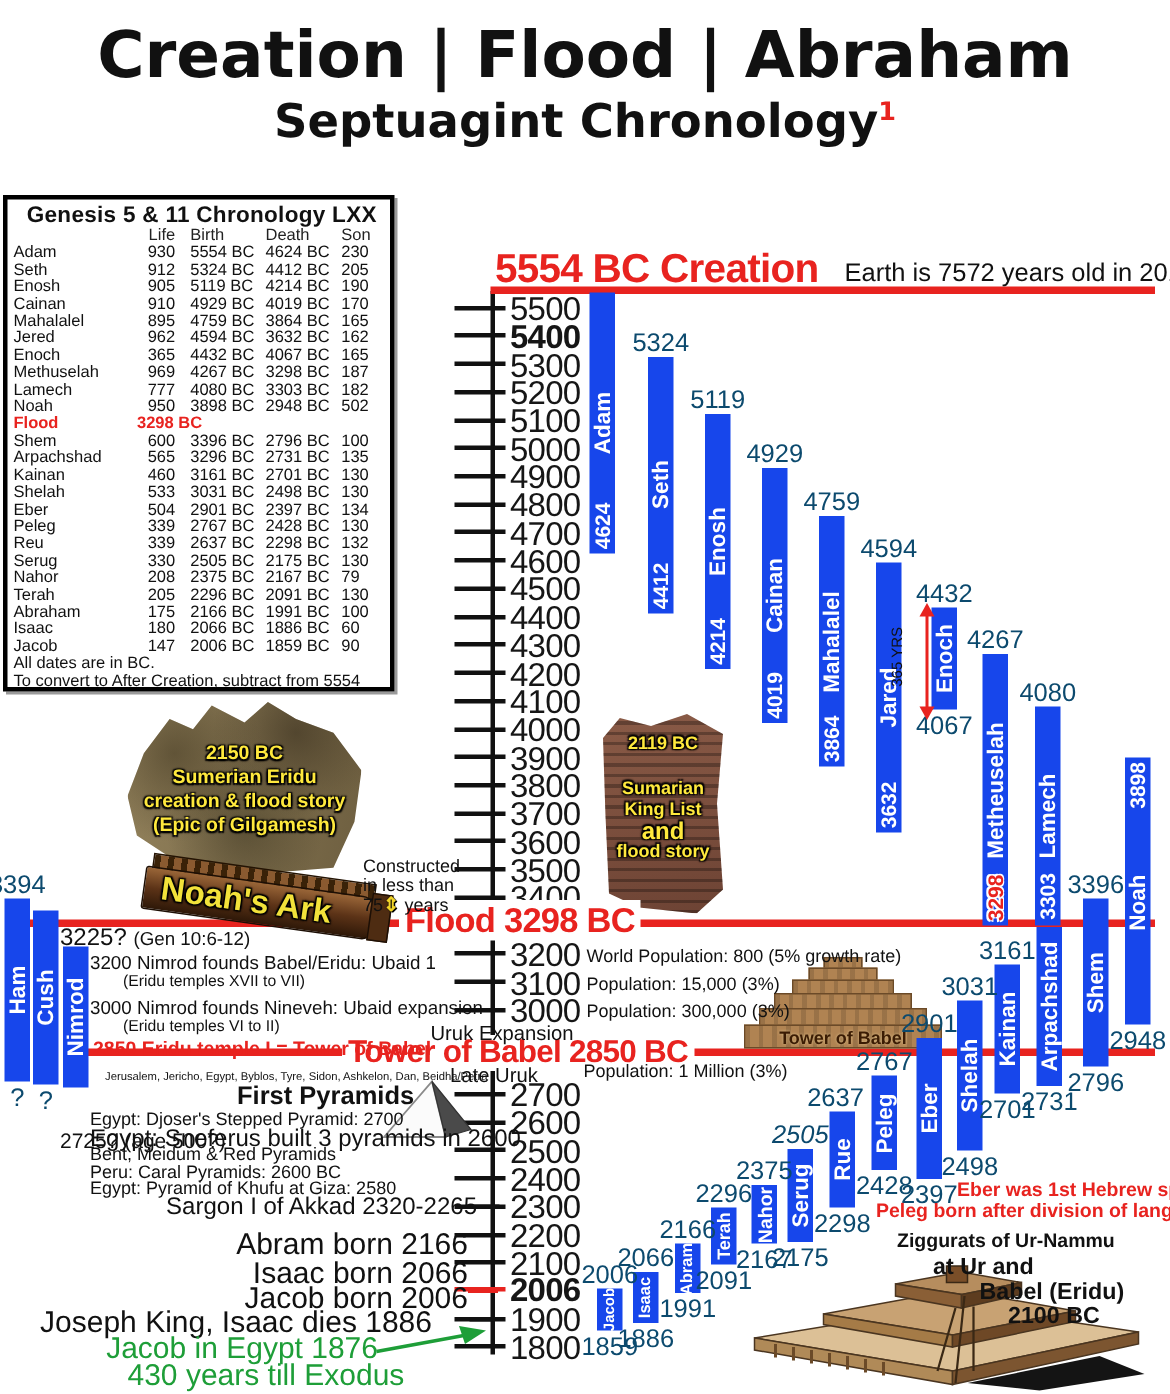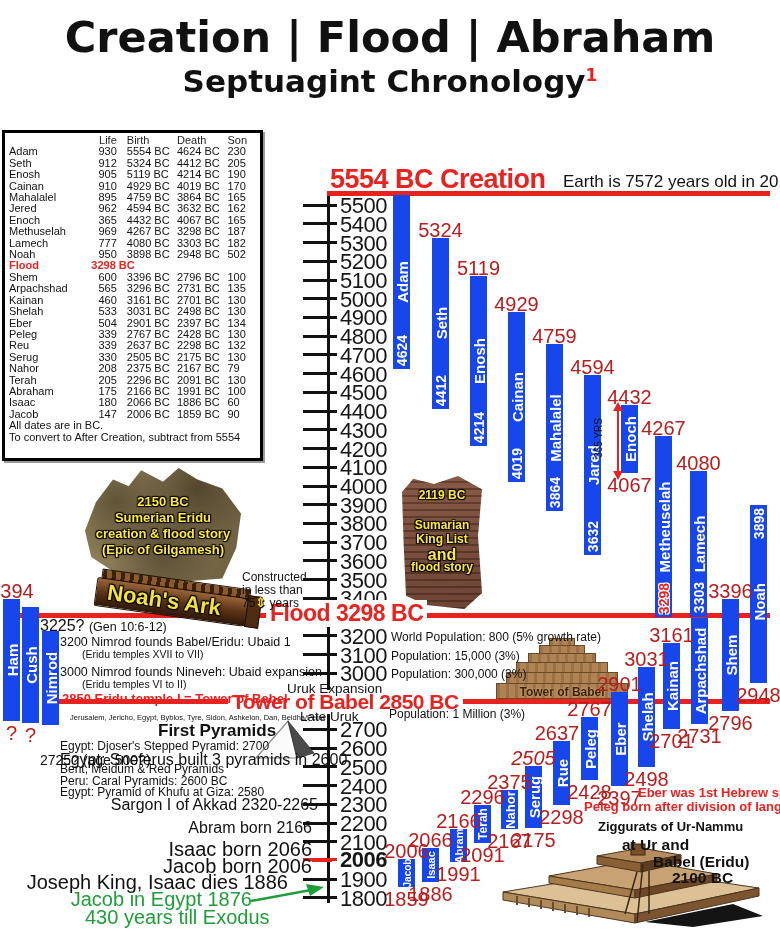--- a/index.html
+++ b/index.html
@@ -31,21 +31,21 @@
   .tlab{position:absolute;left:340px;font-size:22px;letter-spacing:-0.5px;color:#161616;z-index:1}
   #axis{position:absolute;left:327px;top:194px;width:3px;height:709px;background:#111;z-index:1}
   .eline{position:absolute;height:5px;background:#e8231f;z-index:2}
   .elab{position:absolute;background:#fff;color:#e8231f;font-weight:bold;z-index:5;
         white-space:nowrap;letter-spacing:-0.5px;padding:0 4px}
   .bar{position:absolute;width:17px;background:#1746eb;z-index:4}
   .vt{position:absolute;left:50%;writing-mode:vertical-rl;transform:translateX(-50%) rotate(180deg);
       color:#fff;font-weight:bold;line-height:17px;white-space:nowrap}
   .vt.c{top:50%;transform:translateX(-50%) translateY(-50%) rotate(180deg)}
   .insideRed{color:#e8231f;text-shadow:1px 1px 0 #fff,-1px -1px 0 #fff,1px -1px 0 #fff,-1px 1px 0 #fff}
-  .bl{position:absolute;font-size:20px;color:#b91c1c;transform:translateX(-50%);z-index:5;white-space:nowrap}
+  .bl{position:absolute;font-size:17px;color:#0c4a6e;transform:translateX(-50%);z-index:5;white-space:nowrap}
   .vlab{position:absolute;writing-mode:vertical-rl;transform:rotate(180deg);white-space:nowrap}
   .dash{position:absolute;z-index:6}
   .ann{position:absolute;white-space:nowrap;z-index:6}
   
   #tablet1{position:absolute;left:85px;top:468px;width:156px;height:114px;z-index:3;
     background:radial-gradient(circle at 20% 30%,rgba(55,45,25,.5),transparent 40%),
                radial-gradient(circle at 72% 18%,rgba(50,40,25,.55),transparent 38%),
                radial-gradient(circle at 50% 75%,rgba(40,35,20,.4),transparent 45%),
                linear-gradient(100deg,#93825c,#6e5f40);
     clip-path:polygon(7% 30%,18% 10%,28% 16%,36% 2%,50% 12%,60% 0%,72% 10%,88% 18%,100% 40%,97% 70%,88% 97%,60% 100%,25% 97%,4% 78%,0% 55%)}
@@ -70,20 +70,21 @@
       color:#3b1c04;text-shadow:0 0 2px #dcc08c;z-index:2}
   svg{position:absolute}
 </style>
 </head>
 <body>
 
 <div class="abs" id="title">Creation | Flood | Abraham</div>
 <div class="abs" id="subtitle"><span>Septuagint Chronology</span><sup>1</sup></div>
 
 <div id="gen-box">
+  <div id="gen-title">Genesis 5 &amp; 11 Chronology LXX</div>
   <table id="gen-table">
     <colgroup>
         <col style="width:84px">
         <col style="width:36px">
         <col style="width:52px">
         <col style="width:52px">
         <col style="width:28px">
       </colgroup>
     <thead>
         <tr>
@@ -273,21 +274,21 @@
   <div class="eline" style="left:14px;top:613px;width:756px"></div>
   <div class="eline" style="left:57px;top:699px;width:713px"></div>
 
   <div class="ann red b" style="left:330px;top:164px;font-size:27px;letter-spacing:-0.5px">5554 BC Creation</div>
   <div class="ann" style="left:563px;top:172px;font-size:17px">Earth is 7572 years old in 2019 AD</div>
   <div class="elab" style="left:266px;top:600px;font-size:23px">Flood 3298 BC</div>
   <div class="elab" style="left:228px;top:690px;font-size:21px">Tower of Babel 2850 BC</div>
 <div class="tick" style="top: 203.612px;"></div>
     <div class="tlab" style="top: 193.112px; text-align: center;">5500</div>
     <div class="tick" style="top: 222.338px;"></div>
-    <div class="tlab" style="top: 211.838px;">5400</div>
+    <div class="tlab" style="top: 211.838px; font-weight: bold;">5400</div>
     <div class="tick" style="top: 241.064px;"></div>
     <div class="tlab" style="top: 230.564px;">5300</div>
     <div class="tick" style="top: 259.79px;"></div>
     <div class="tlab" style="top: 249.29px;">5200</div>
     <div class="tick" style="top: 278.516px;"></div>
     <div class="tlab" style="top: 268.016px;">5100</div>
     <div class="tick" style="top: 297.242px;"></div>
     <div class="tlab" style="top: 286.742px;">5000</div>
     <div class="tick" style="top: 315.968px;"></div>
     <div class="tlab" style="top: 305.468px;">4900</div>
@@ -488,21 +489,21 @@
 <div class="ann" style="left:82px;top:678px;font-size:10.5px">(Eridu temples VI to II)</div>
 <div class="ann" style="left:40px;top:752px;font-size:14px">2725? (age 500?)</div>
 <div class="ann" style="left:70px;top:713px;font-size:7.5px">Jerusalem, Jericho, Egypt, Byblos, Tyre, Sidon, Ashkelon, Dan, Beidha/Petra</div>
 <div class="ann b" style="left:158px;top:721px;font-size:17px">First Pyramids</div>
 <div class="ann" style="left:60px;top:739px;font-size:12px">Egypt: Djoser's Stepped Pyramid: 2700</div>
 <div class="ann" style="left:60px;top:750.5px;font-size:16px">Egypt: Sneferus built 3 pyramids in 2600</div>
 <div class="ann" style="left:60px;top:762px;font-size:12px">Bent, Meidum &amp; Red Pyramids</div>
 <div class="ann" style="left:60px;top:773.5px;font-size:12px">Peru: Caral Pyramids: 2600 BC</div>
 <div class="ann" style="left:60px;top:785px;font-size:12px">Egypt: Pyramid of Khufu at Giza: 2580</div>
 <div class="ann ra" style="right:462px;top:796px;font-size:16px">Sargon I of Akkad 2320-2265</div>
-<div class="ann ra" style="right:468px;top:819px;font-size:16px">Abram born 2166</div>
+<div class="ann ra" style="right:468px;top:819px;font-size:20px">Abram born 2166</div>
 <div class="ann ra" style="right:468px;top:838px;font-size:20px">Isaac born 2066</div>
 <div class="ann ra" style="right:468px;top:855px;font-size:20px">Jacob born 2006</div>
 <div class="ann ra" style="right:492px;top:871px;font-size:20px">Joseph King, Isaac dies 1886</div>
 <div class="ann ra green" style="right:528px;top:888px;font-size:20px">Jacob in Egypt 1876</div>
 <div class="ann green" style="left:85px;top:906px;font-size:20px">430 years till Exodus</div>
 <div class="ann red b" style="left:638px;top:785px;font-size:13px">Eber was 1st Hebrew speaker</div>
 <div class="ann red b" style="left:584px;top:799px;font-size:13px">Peleg born after division of languages</div>
 <div class="ann b" style="left:598px;top:819px;font-size:13px">Ziggurats of Ur-Nammu</div>
 <div class="ann b" style="left:622px;top:836px;font-size:15.5px">at Ur and</div>
 <div class="ann b" style="left:653px;top:853px;font-size:15.5px">Babel (Eridu)</div>

